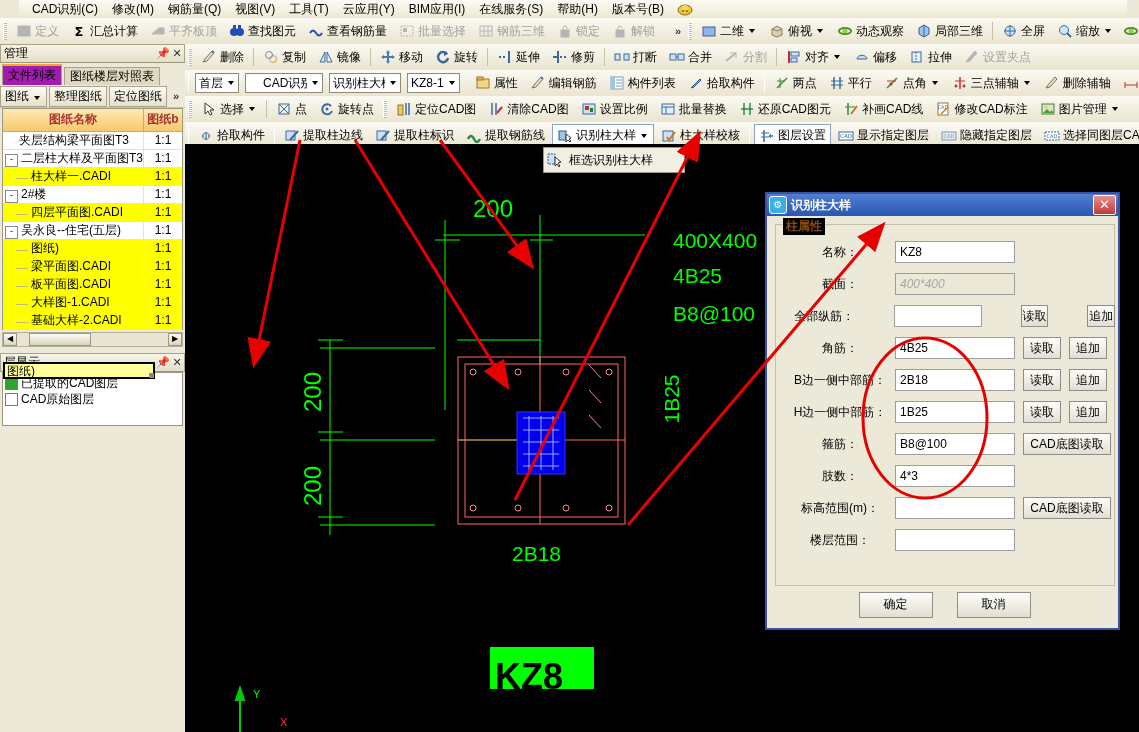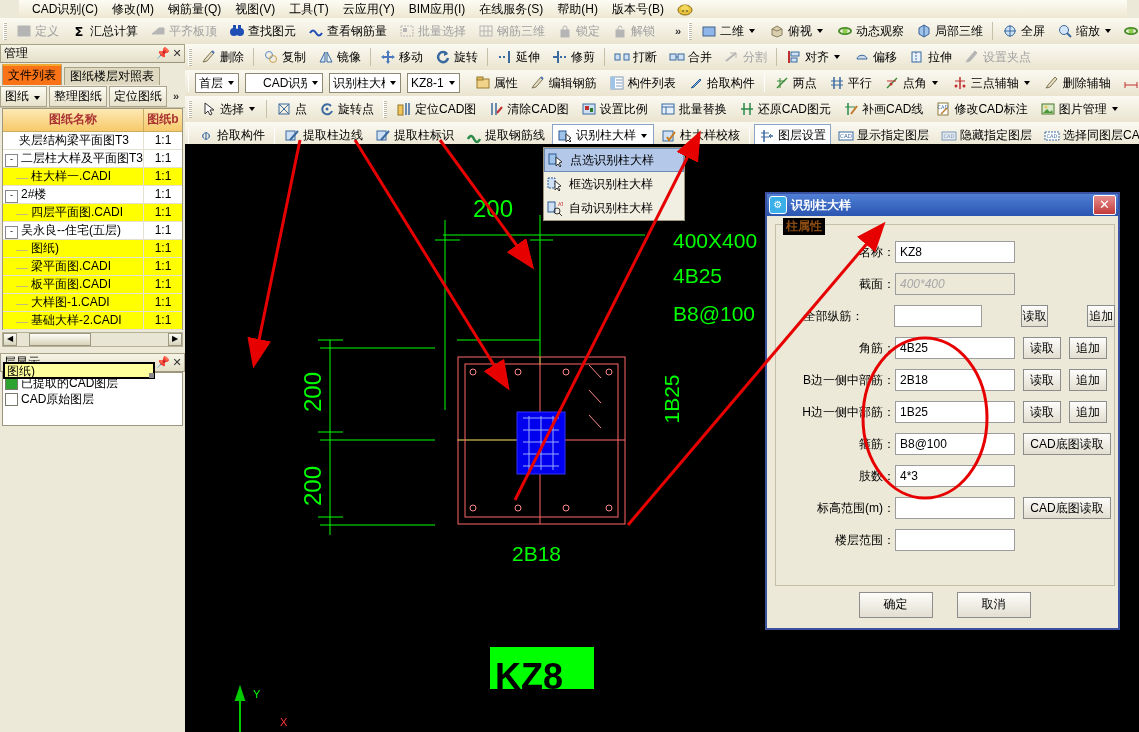--- a/index.html
+++ b/index.html
@@ -52,21 +52,21 @@
     border:1px solid #a9a386;border-bottom:1px solid #9d9780;
     display:flex;align-items:center;font-size:12px;padding-left:3px;color:#000;
   }
   .panelhdr .sp{flex:1;}
   .panelhdr .pinic,.panelhdr .closeic{width:14px;text-align:center;font-size:11px;color:#333;}
   .tabs{display:flex;height:20px;align-items:flex-end;margin-top:2px;padding-left:2px;background:#ece9d8;}
   .tab{
     height:17px;line-height:16px;padding:0 5px;font-size:12px;
     border:1px solid #a9a386;border-bottom:none;background:#ded9c0;margin-right:2px;color:#000;
   }
-  .tab.active{background:#f97316;height:19px;line-height:18px;border-top:2px solid #f0a830;text-align:center;}
+  .tab.active{background:#a21caf;height:19px;line-height:18px;border-top:2px solid #f0a830;text-align:center;}
   .subbar{height:22px;display:flex;align-items:center;background:#ece9d8;border-bottom:1px solid #c9c4ab;}
   .sbtn{height:19px;line-height:18px;padding:0 4px;font-size:12px;border:1px solid #aaa48c;background:linear-gradient(#fdfcf4,#e6e1c9);margin-right:2px;}
   .grid{background:#fff;border:1px solid #9d9780;margin:0 2px;}
   .gridhdr{display:flex;height:22px;background:linear-gradient(#fde9b4,#f7c96a);border-bottom:1px solid #c9ab62;}
   .gridhdr .gh{flex:1;text-align:center;line-height:21px;font-size:12px;color:#a33;font-weight:bold;}
   .gridhdr .gh2{width:38px;text-align:center;line-height:21px;font-size:12px;color:#a33;font-weight:bold;border-left:1px solid #c9ab62;}
   .grow{display:flex;height:17px;border-bottom:1px solid #e4e1d2;font-size:12px;}
   .grow .c1{flex:1;display:flex;align-items:flex-end;padding-left:2px;overflow:hidden;white-space:nowrap;}
   .grow .c2{width:38px;text-align:center;line-height:16px;border-left:1px solid #e4e1d2;}
   .grow.hl{background:#ffff00;}
@@ -96,21 +96,21 @@
   
   .dialog{position:absolute;left:765px;top:192px;width:355px;height:438px;
     background:#ece9d8;border:2px solid #3a52a0;z-index:60;box-sizing:border-box;}
   .dlgtitle{height:22px;background:linear-gradient(#4f7fd4,#2a55b0);display:flex;align-items:center;padding:0 2px;}
   .dlgtitle .tt{color:#fff;font-weight:bold;font-size:12px;margin-left:4px;}
   .dlgclose{margin-left:auto;width:21px;height:18px;background:linear-gradient(#e88d8d,#c23a3a);border:1px solid #fff;border-radius:2px;
     color:#fff;font-weight:bold;text-align:center;line-height:17px;font-size:13px;}
   .group{position:absolute;left:8px;top:30px;width:338px;height:360px;border:1px solid #c3bfa8;}
   .grouplbl{position:absolute;left:16px;top:24px;background:#000000;padding:0 3px;font-size:12px;color:#8a4b10;font-weight:bold;text-align:right;}
   .frow{position:absolute;display:flex;align-items:center;height:24px;}
-  .flabel{font-size:12px;color:#000;text-align:right;}
+  .flabel{font-size:12px;color:#000;text-align:center;}
   .finput{height:22px;border:1px solid #9d9d9d;background:#fff;font-size:12px;line-height:21px;padding-left:4px;box-sizing:border-box;color:#000;}
   .finput.ro{background:#ece9d8;color:#a8a8a8;}
   .fbtn{height:22px;border:1px solid #8d8d8d;background:linear-gradient(#fdfdfa,#e2ded0);
      font-size:12px;text-align:center;line-height:21px;box-sizing:border-box;}
   .dlgfoot{position:absolute;left:0;bottom:10px;width:355px;display:flex;justify-content:center;gap:24px;}
   .dbtn{width:72px;height:24px;border:1px solid #8d8d8d;background:linear-gradient(#fdfdfa,#e2ded0);
      font-size:12px;text-align:center;line-height:23px;}
 
   
   .anno{position:absolute;left:0;top:0;width:1139px;height:732px;pointer-events:none;z-index:80;}
@@ -966,48 +966,28 @@
         <div class="gtext" style="left: 488px; top: 152px; font-size: 21px;">B8@100</div>
         <div class="gtext" style="left: 108px; top: 228px; font-size: 24px; transform: rotate(-90deg);">200</div>
         <div class="gtext" style="left: 108px; top: 322px; font-size: 24px; transform: rotate(-90deg);">200</div>
         <div class="gtext" style="left: 462px; top: 237px; font-size: 21px; transform: rotate(-90deg);">1B25</div>
         <div class="gtext" style="left: 327px; top: 392px; font-size: 21px;">2B18</div>
         <div class="gtext" style="left: 310px; top: 506px; font-size: 36px; color: rgb(0, 0, 0); font-weight: bold;">KZ8</div>
       </div>
   </div>
 
   <div class="ddmenu" id="ddmenu">
-      <div class="dditem sel">
-        <span class="ic" style="margin-right: 6px;">
-          <svg width="16" height="16" viewBox="0 0 16 16">
-            <rect x="1" y="2" width="7" height="10" fill="#9fc4ea" stroke="#2a5a95"></rect>
-            <path d="M8 5 L8 14 L10 12 L12 15 L13 14 L11 11 L14 10 z" fill="#fff" stroke="#333"></path>
-          </svg>
-        </span>
-        <span>点选识别柱大样</span>
-      </div>
       <div class="dditem">
         <span class="ic" style="margin-right: 6px;">
           <svg width="16" height="16" viewBox="0 0 16 16">
             <rect x="1" y="2" width="7" height="10" fill="#cfe0f5" stroke="#2a5a95" stroke-dasharray="2 1"></rect>
             <path d="M8 5 L8 14 L10 12 L12 15 L13 14 L11 11 L14 10 z" fill="#fff" stroke="#333"></path>
           </svg>
         </span>
         <span>框选识别柱大样</span>
-      </div>
-      <div class="dditem">
-        <span class="ic" style="margin-right: 6px;">
-          <svg width="16" height="16" viewBox="0 0 16 16">
-            <rect x="1" y="2" width="7" height="10" fill="#cfe0f5" stroke="#2a5a95"></rect>
-            <text x="11" y="6" font-size="5" fill="#c03030" font-family="DejaVu Sans">AT</text>
-            <circle cx="10" cy="11" r="3" fill="none" stroke="#333"></circle>
-            <line x1="12" y1="13" x2="15" y2="16" stroke="#333"></line>
-          </svg>
-        </span>
-        <span>自动识别柱大样</span>
       </div>
     </div>
 
   <div class="dialog">
     <div class="dlgtitle">
       <span style="display:inline-block;width:16px;height:16px;background:#3bb0e8;border:1px solid #fff;border-radius:3px;color:#fff;font-size:10px;text-align:center;line-height:15px;">⚙</span>
       <span class="tt">识别柱大样</span>
       <span class="dlgclose">✕</span>
     </div>
     <div class="group"></div>

